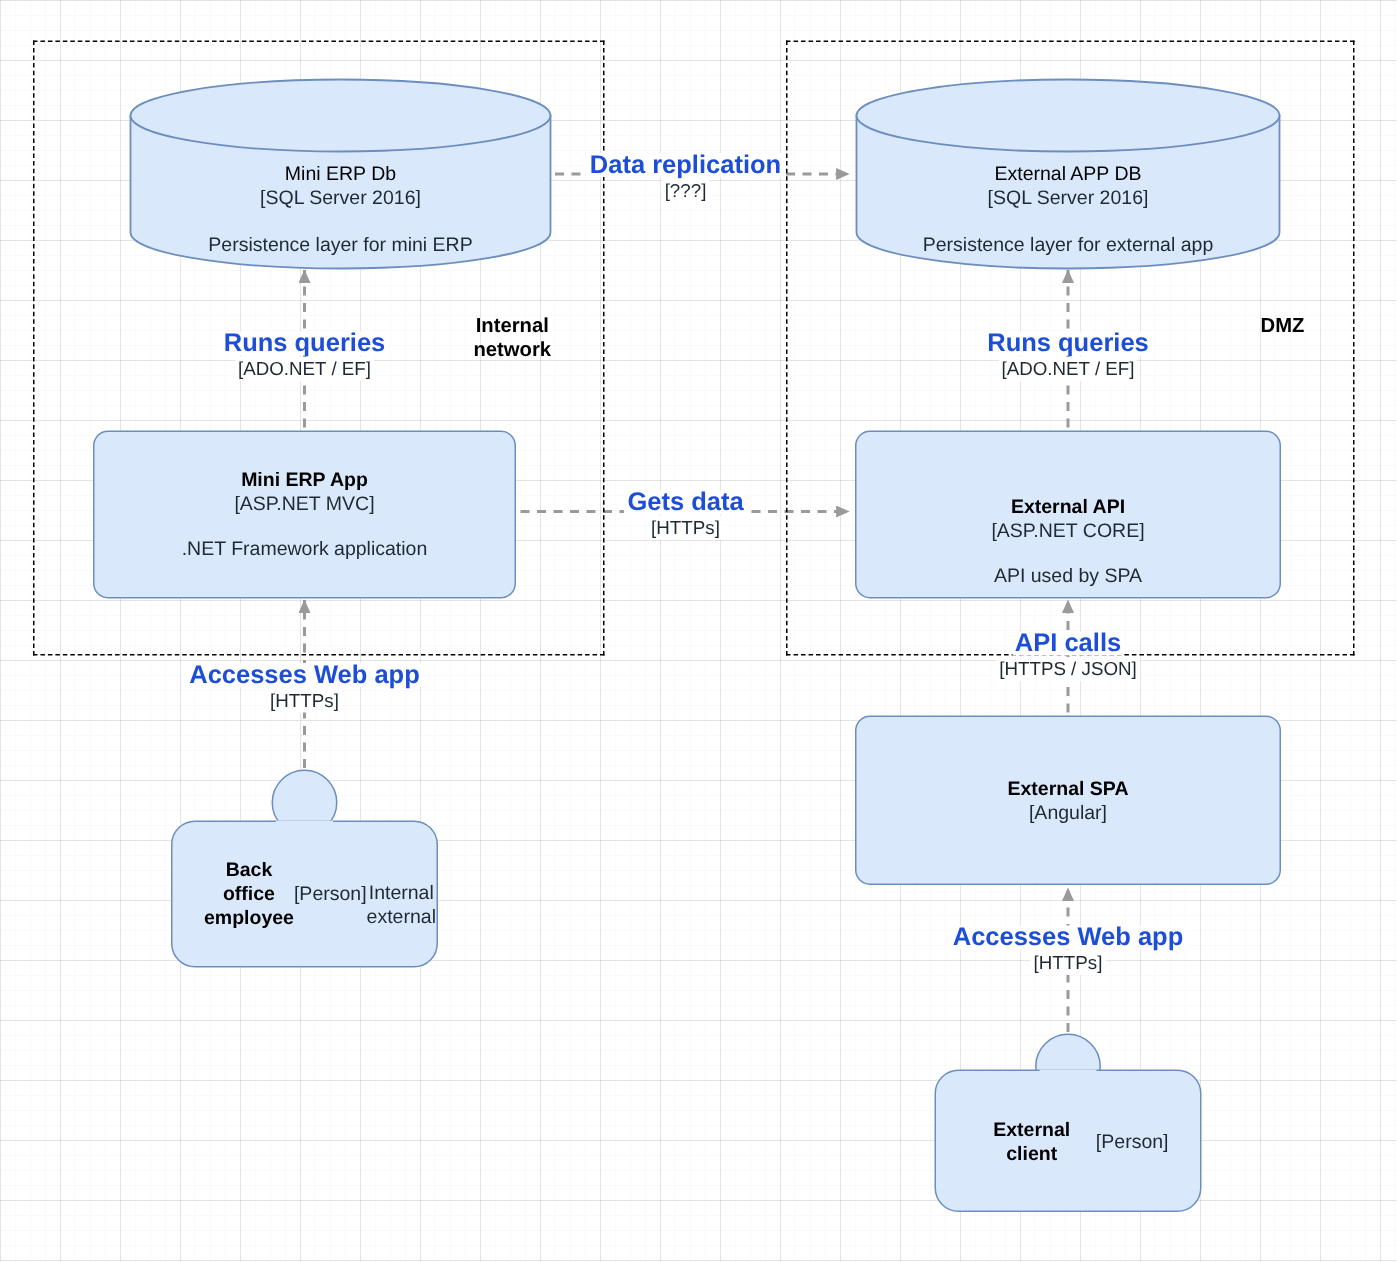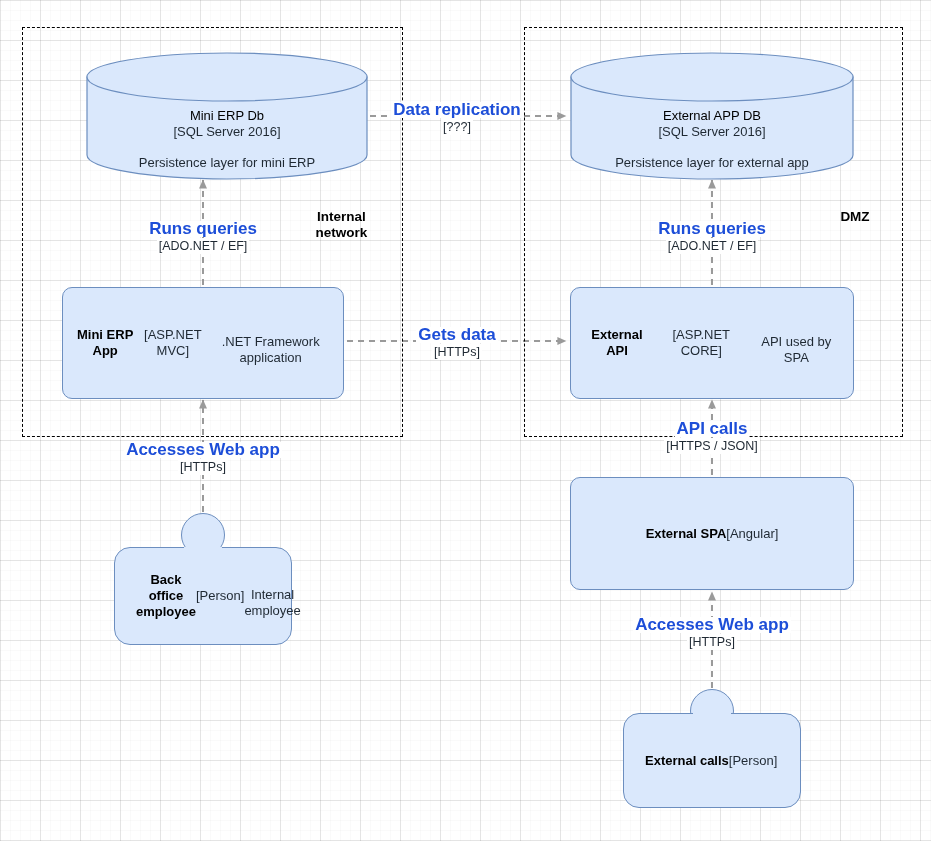--- a/index.html
+++ b/index.html
@@ -78,21 +78,21 @@
     color: #1f2933;
     margin-top: 14px;
   }
 
   
   .box {
     background: #dae8fc;
     border: 1px solid #6c8ebf;
     border-radius: 10px;
     display: flex;
-    flex-direction: row;
+    flex-direction: column;
     align-items: center;
     justify-content: center;
     padding: 6px 10px;
   }
 
   
   .cyl {
     background: transparent;
     border: 0;
   }
@@ -231,29 +231,29 @@
   <div class="node box" style="left:570px; top:477px; width:284px; height:113px;">
     <div class="n-title">External SPA</div>
     <div class="n-tech">[Angular]</div>
   </div>
 
   <div class="node" style="left:114px; top:513px; width:178px; height:132px;">
     <div class="person-head" style="left:67px; top:0px; width:44px; height:44px;"></div>
     <div class="person-body" style="left:0px; top:34px; width:178px; height:98px;">
       <div class="n-title">Back office employee</div>
       <div class="n-tech">[Person]</div>
-      <div class="n-desc">Internal employee</div>
+      <div class="n-desc">Internal external</div>
     </div>
     <div class="person-head-mask" style="left:70px; top:34px; width:38px; height:3px;"></div>
   </div>
 
   <div class="node" style="left:623px; top:689px; width:178px; height:119px;">
     <div class="person-head" style="left:67px; top:0px; width:44px; height:44px;"></div>
     <div class="person-body" style="left:0px; top:24px; width:178px; height:95px;">
-      <div class="n-title">External calls</div>
+      <div class="n-title">External client</div>
       <div class="n-tech">[Person]</div>
     </div>
     <div class="person-head-mask" style="left:70px; top:24px; width:38px; height:3px;"></div>
   </div>
 
   <div class="edge-label" style="left:390px; top:102px; width:134px;">
     <div><span class="el-title">Data replication</span></div>
     <div><span class="el-tech">[???]</span></div>
   </div>
 

